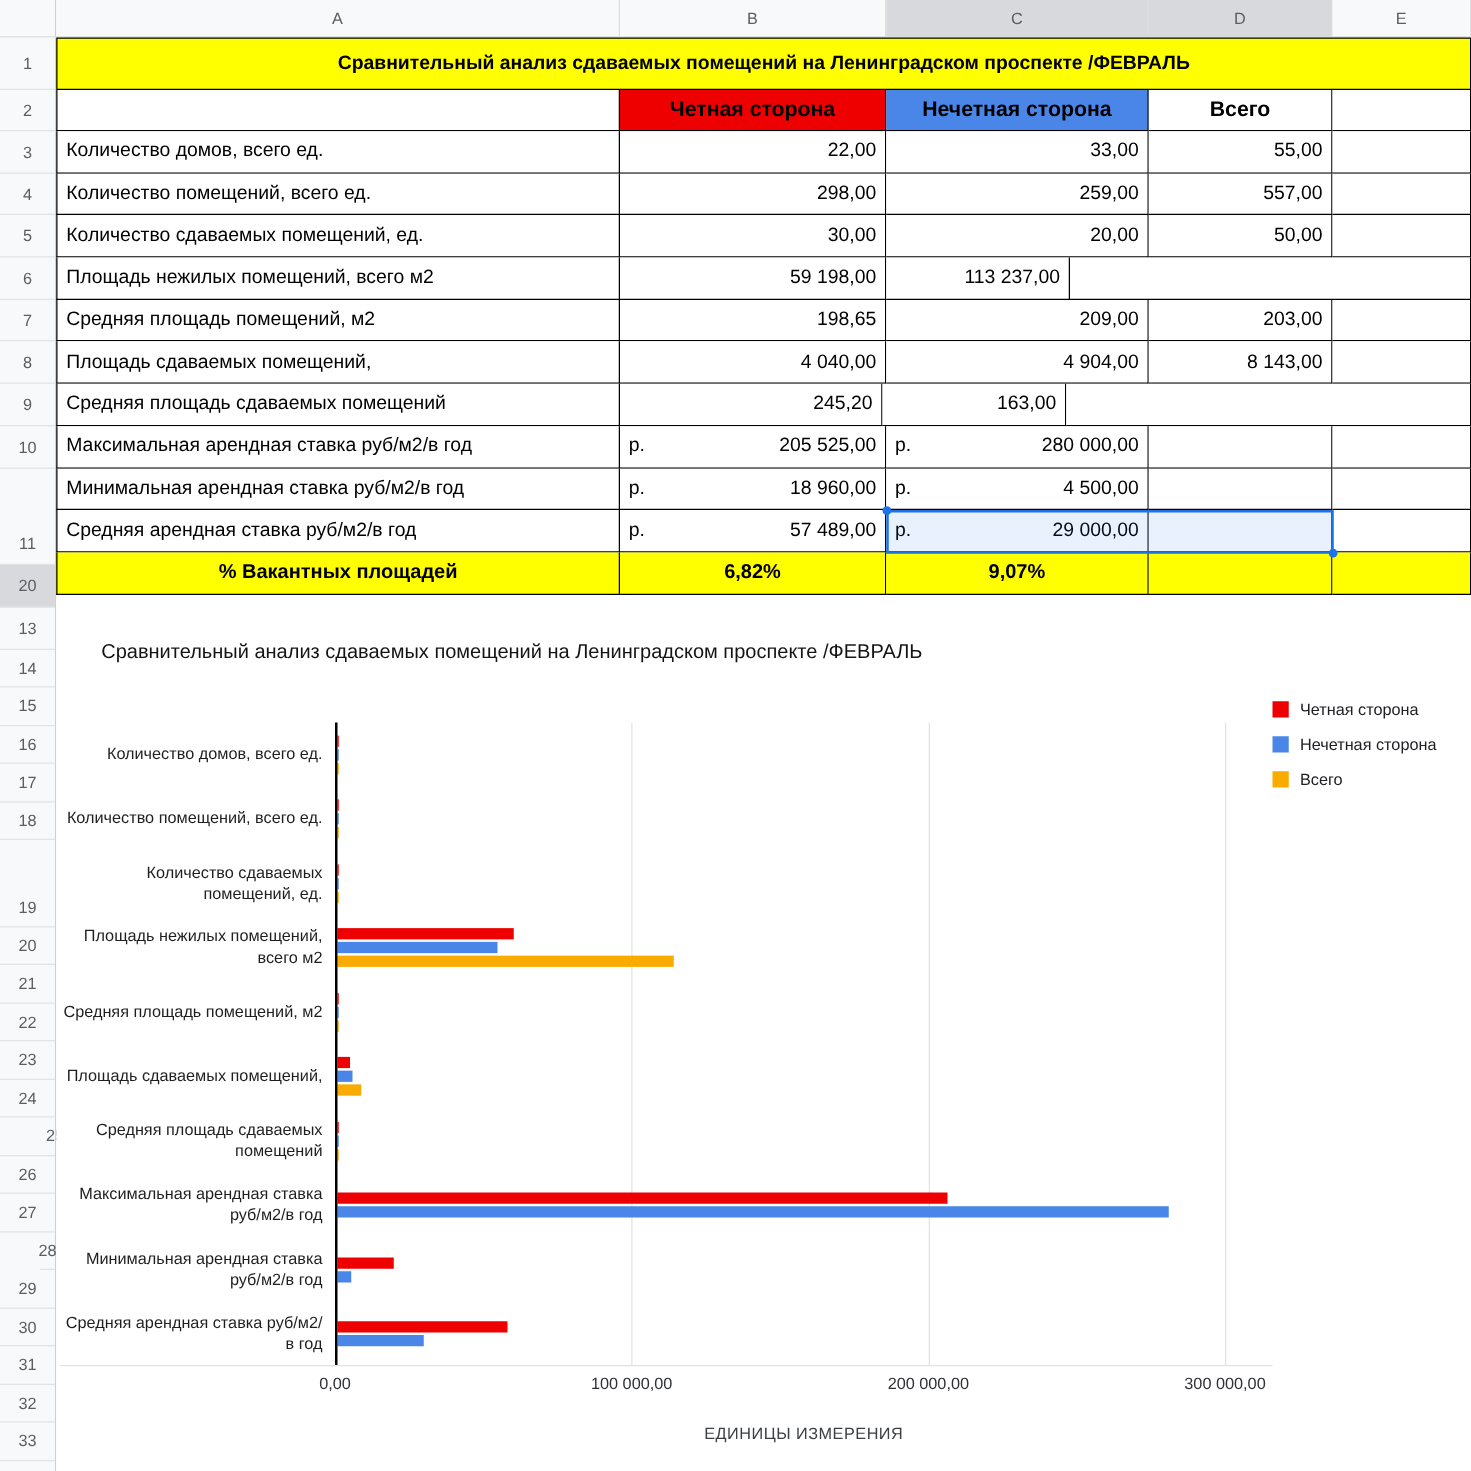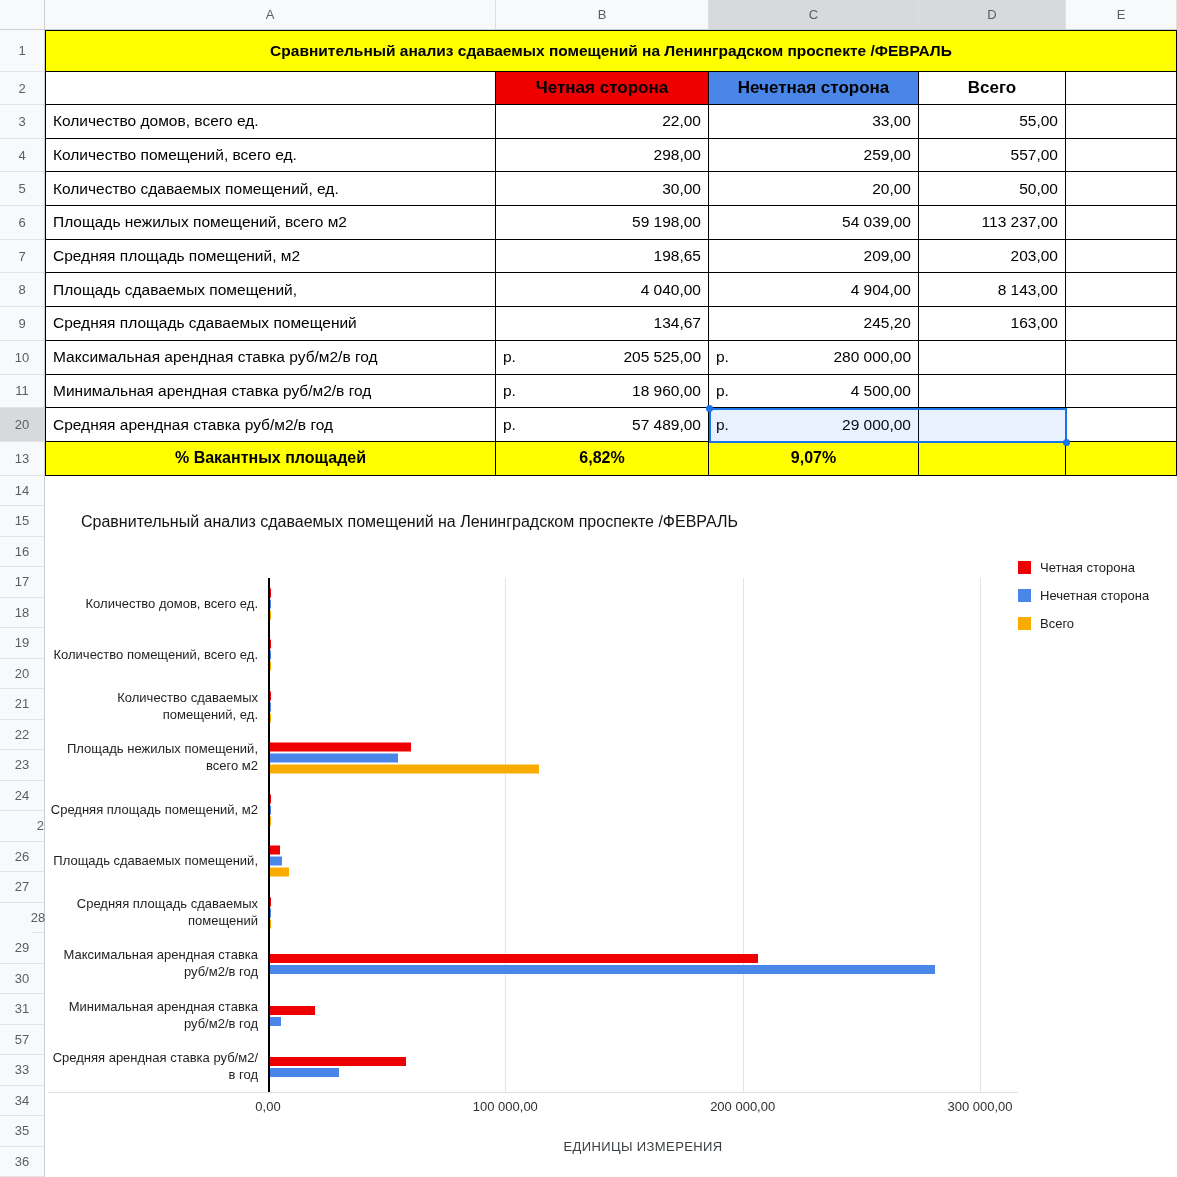--- a/index.html
+++ b/index.html
@@ -94,42 +94,42 @@
         <div class="row-h" style="height: 42px;">1</div>
         <div class="row-h" style="height: 33px;">2</div>
         <div class="row-h" style="height: 33.7px;">3</div>
         <div class="row-h" style="height: 33.7px;">4</div>
         <div class="row-h" style="height: 33.7px;">5</div>
         <div class="row-h" style="height: 33.7px;">6</div>
         <div class="row-h" style="height: 33.7px;">7</div>
         <div class="row-h" style="height: 33.7px;">8</div>
         <div class="row-h" style="height: 33.7px;">9</div>
         <div class="row-h" style="height: 33.7px;">10</div>
-        <div class="row-h" style="height: 33.7px;">11</div>
+        <div class="row-h" style="height: 33.7px; margin-top: 44px;">11</div>
         <div class="row-h selected" style="height: 33.7px;">20</div>
         <div class="row-h" style="height: 33.7px;">13</div>
         <div class="row-h" style="height: 30.5px;">14</div>
         <div class="row-h" style="height: 30.5px;">15</div>
         <div class="row-h" style="height: 30.5px;">16</div>
         <div class="row-h" style="height: 30.5px;">17</div>
         <div class="row-h" style="height: 30.5px;">18</div>
-        <div class="row-h" style="height: 30.5px;">19</div>
+        <div class="row-h" style="height: 30.5px; margin-top: 39px;">19</div>
         <div class="row-h" style="height: 30.5px;">20</div>
         <div class="row-h" style="height: 30.5px;">21</div>
         <div class="row-h" style="height: 30.5px;">22</div>
         <div class="row-h" style="height: 30.5px;">23</div>
         <div class="row-h" style="height: 30.5px;">24</div>
         <div class="row-h" style="height: 30.5px; padding-left: 44px;">25</div>
         <div class="row-h" style="height: 30.5px;">26</div>
         <div class="row-h" style="height: 30.5px;">27</div>
         <div class="row-h" style="height: 30.5px; margin-left: 32px;">28</div>
         <div class="row-h" style="height: 30.5px;">29</div>
         <div class="row-h" style="height: 30.5px;">30</div>
         <div class="row-h" style="height: 30.5px;">31</div>
-        <div class="row-h" style="height: 30.5px;">57</div>
+        <div class="row-h" style="height: 30.5px;">32</div>
         <div class="row-h" style="height: 30.5px;">33</div>
         <div class="row-h" style="height: 30.5px;">34</div>
         <div class="row-h" style="height: 30.5px;">35</div>
         <div class="row-h" style="height: 30.5px;">36</div>
       </div>
 
     <div class="grid">
 
       <div class="t-row title-row">
         <div class="cell title-cell" style="background: rgb(255, 255, 0);">Сравнительный анализ сдаваемых помещений на Ленинградском проспекте /ФЕВРАЛЬ</div>
@@ -161,41 +161,39 @@
           <div class="t-row data-row">
             <div class="cell ca lbl">Количество сдаваемых помещений, ед.</div>
             <div class="cell cb num">30,00</div>
             <div class="cell cc num">20,00</div>
             <div class="cell cd num">50,00</div>
             <div class="cell ce"></div>
           </div>
           <div class="t-row data-row">
             <div class="cell ca lbl">Площадь нежилых помещений, всего м2</div>
             <div class="cell cb num">59 198,00</div>
-            <div class="cell cc num">54 039,00</div>
             <div class="cell cd num">113 237,00</div>
             <div class="cell ce"></div>
           </div>
           <div class="t-row data-row">
             <div class="cell ca lbl">Средняя площадь помещений, м2</div>
             <div class="cell cb num">198,65</div>
             <div class="cell cc num">209,00</div>
             <div class="cell cd num">203,00</div>
             <div class="cell ce"></div>
           </div>
           <div class="t-row data-row">
             <div class="cell ca lbl">Площадь сдаваемых помещений,</div>
             <div class="cell cb num">4 040,00</div>
             <div class="cell cc num">4 904,00</div>
             <div class="cell cd num">8 143,00</div>
             <div class="cell ce"></div>
           </div>
           <div class="t-row data-row">
             <div class="cell ca lbl">Средняя площадь сдаваемых помещений</div>
-            <div class="cell cb num">134,67</div>
             <div class="cell cc num">245,20</div>
             <div class="cell cd num">163,00</div>
             <div class="cell ce"></div>
           </div>
           <div class="t-row data-row">
             <div class="cell ca lbl">Максимальная арендная ставка руб/м2/в год</div>
             <div class="cell cb cur">
               <span>р.</span>
               <span>205 525,00</span>
             </div>

